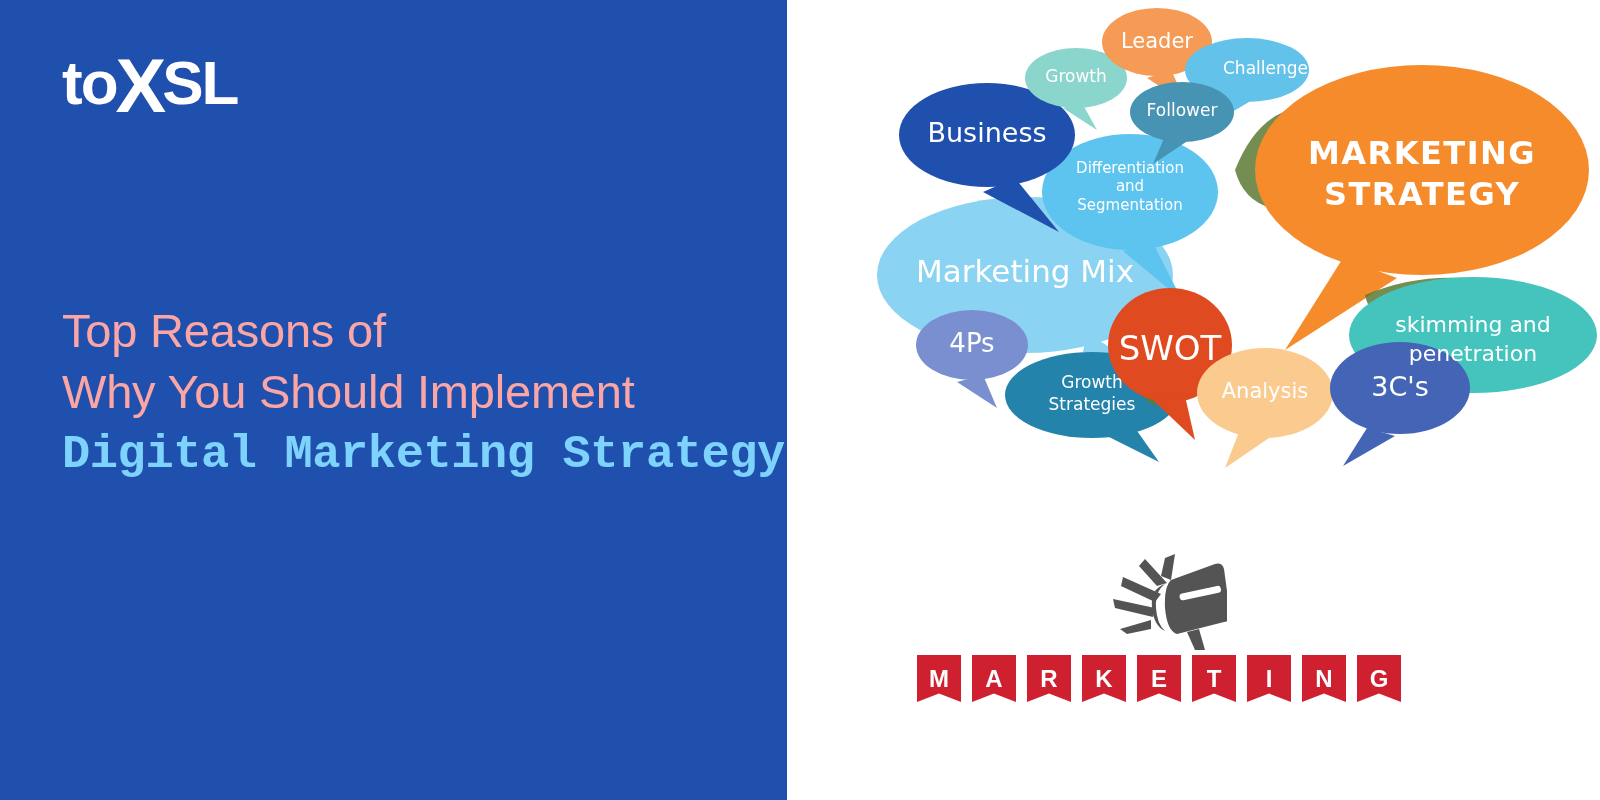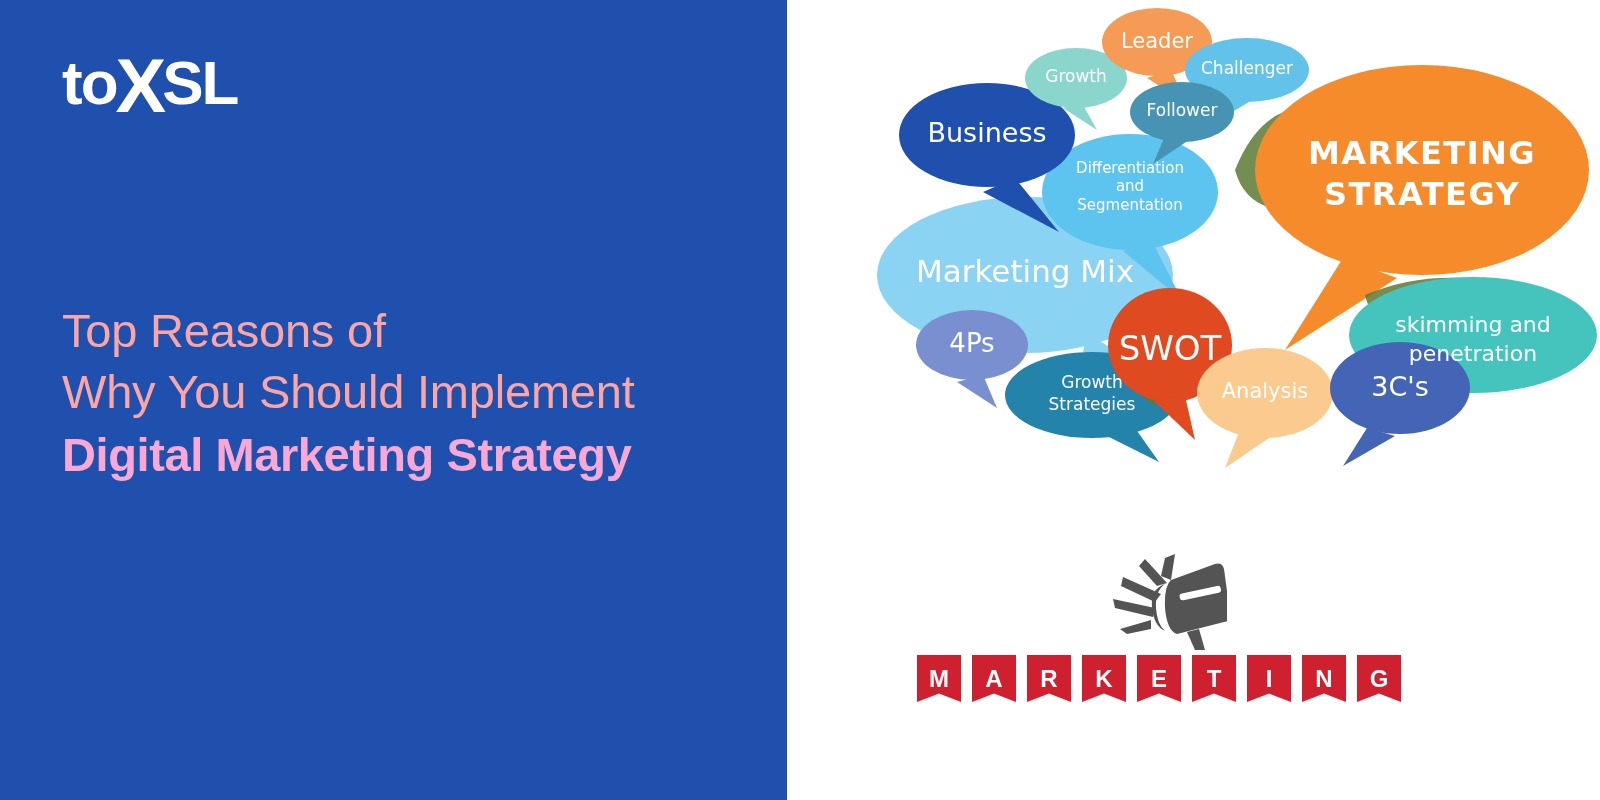--- a/index.html
+++ b/index.html
@@ -61,27 +61,28 @@
   }
   #headline .hl-line {
     color: #fca5a5;
     font-size: 47px;
     font-weight: 400;
     line-height: 1.30;
     letter-spacing: -0.2px;
     white-space: nowrap;
   }
   #headline .hl-accent {
-    color: #f9a8d4;
+    color: #7dd3fc;
     font-size: 47px;
     font-weight: 700;
     line-height: 1.30;
     letter-spacing: -0.4px;
     white-space: nowrap;
     margin-top: 2px;
+    font-family: Liberation Mono, monospace;
   }
   
   #art {
     position: absolute;
     left: 787px;
     top: 0;
     width: 813px;
     height: 800px;
     background: #ffffff;
   }
@@ -224,21 +225,21 @@
         <g>
           <ellipse cx="613" cy="388" rx="70" ry="46" fill="#4464b6"></ellipse>
           <path d="M580 428 L556 466 L608 436 Z" fill="#4464b6"></path>
         </g>
       </svg>
 
       <div class="bubble-label" style="left:315px;top:30px;width:110px;font-size:21px;">Leader</div>
 
       <div class="bubble-label" style="left:239px;top:67px;width:100px;font-size:17px;">Growth</div>
 
-      <div class="bubble-label" style="left:400px;top:59px;width:120px;font-size:17px;">Challenger</div>
+      <div class="bubble-label" style="left:400px;top:59px;width:120px;font-size:17px;padding-left:22px;">Challenger</div>
 
       <div class="bubble-label" style="left:345px;top:101px;width:100px;font-size:17px;">Follower</div>
 
       <div class="bubble-label" style="left:130px;top:118px;width:140px;font-size:27px;">Business</div>
 
       <div class="bubble-label" style="left:263px;top:159px;width:160px;font-size:15px;line-height:1.22;">Differentiation
 and
 Segmentation</div>
 
       <div class="bubble-label" style="left:495px;top:133px;width:280px;font-size:32px;font-weight:700;letter-spacing:1.5px;line-height:1.28;">MARKETING

